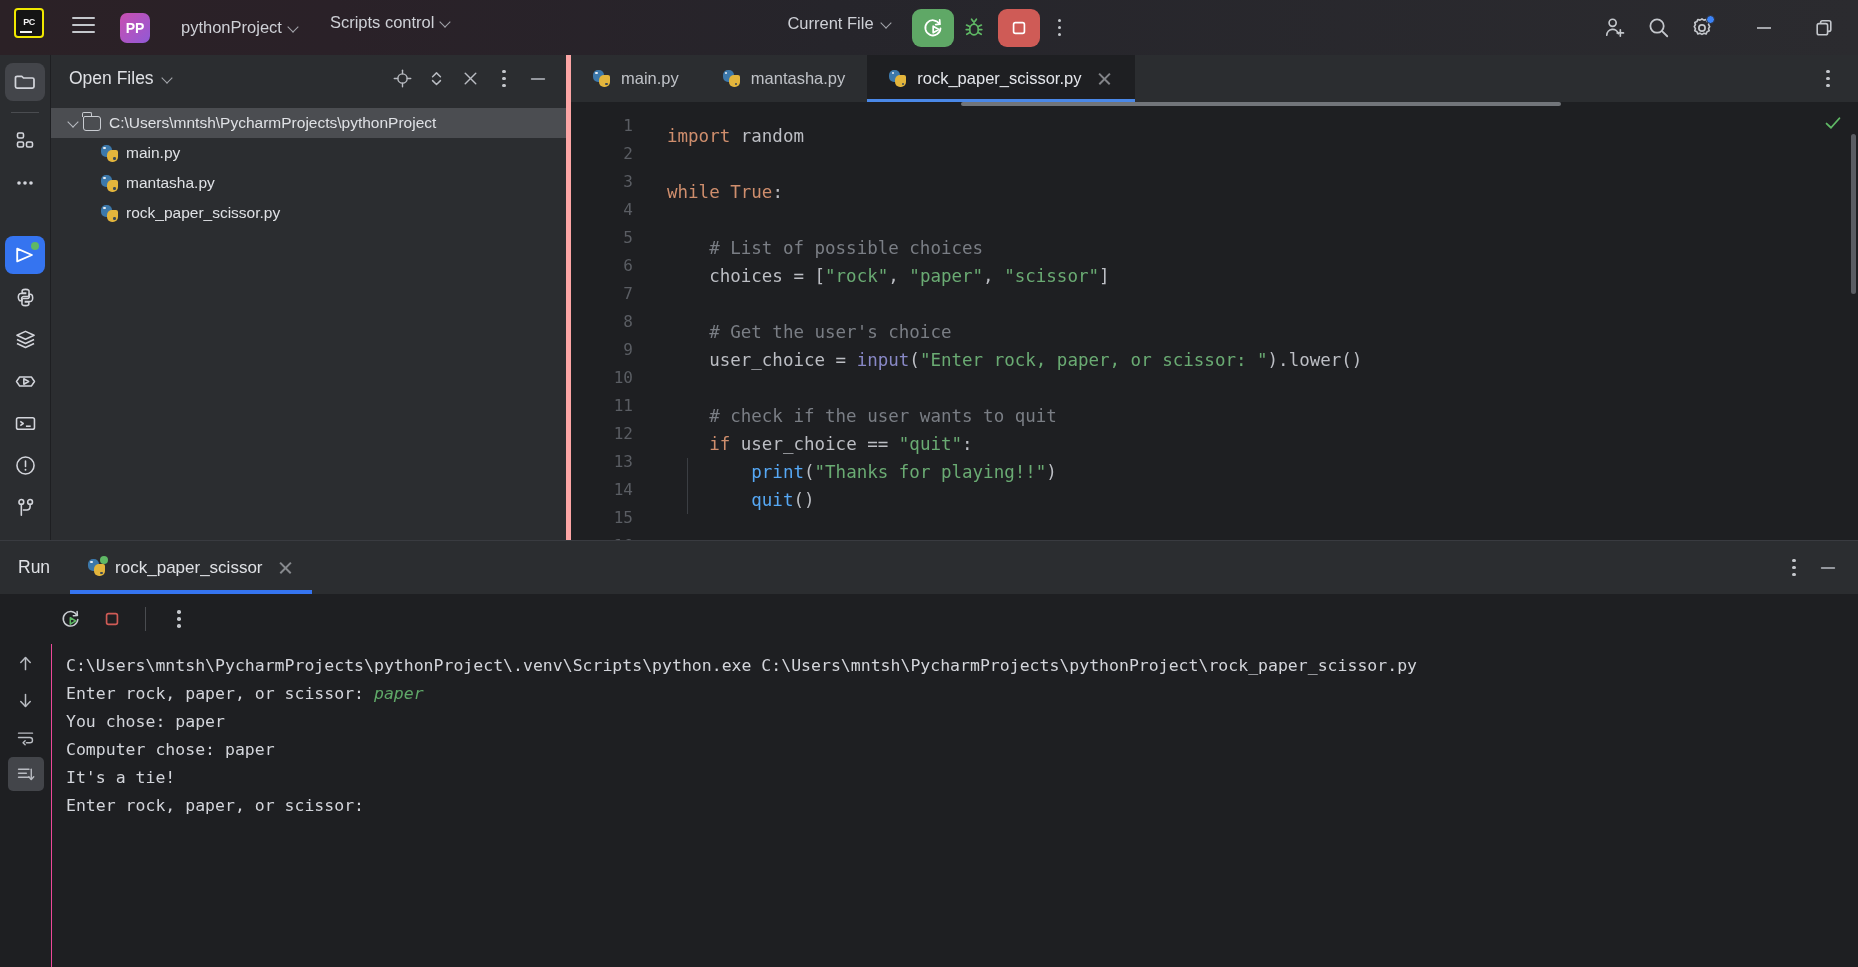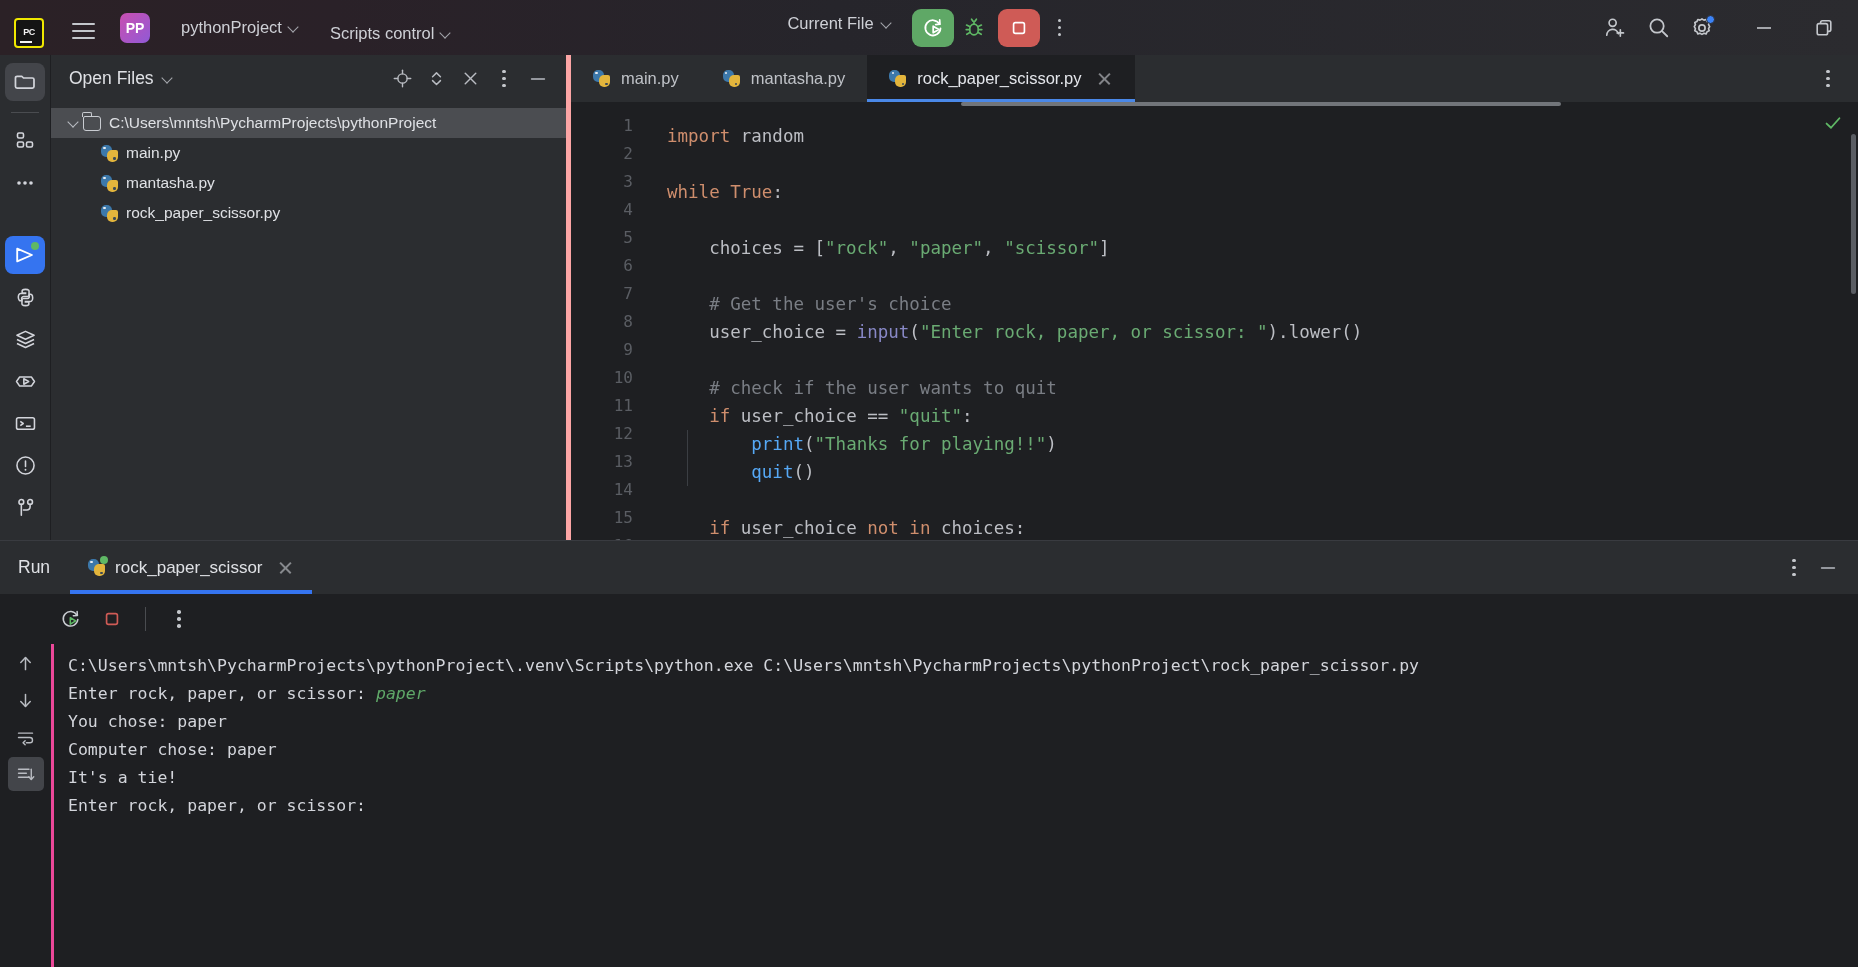--- a/index.html
+++ b/index.html
@@ -12,21 +12,21 @@
     -webkit-font-smoothing: antialiased;
   }
   .app { position: relative; width: 1858px; height: 967px; display: flex; flex-direction: column; }
 
   
   .titlebar {
     height: 55px; flex: 0 0 55px;
     background: linear-gradient(90deg, #2b2126 0%, #2a2128 18%, #26252b 45%, #2b2b2f 100%);
     display: flex; align-items: center; position: relative;
   }
-  .tb-left { display: flex; align-items: flex-end; gap: 0; padding-left: 8px; }
+  .tb-left { display: flex; align-items: flex-start; gap: 0; padding-left: 8px; }
   .ide-logo {
     width: 30px; height: 30px; margin-left: 6px; margin-right: 22px;
     border-radius: 4px; position: relative;
     background: #141414; border: 2px solid #f0e800;
     display: flex; align-items: center; justify-content: center;
   }
   .ide-logo .pc { font-size: 9px; font-weight: bold; color: #f3f3f3; line-height: 1; letter-spacing: -0.5px;}
   .ide-logo .bar { position: absolute; bottom: 3px; left: 4px; width: 12px; height: 2px; background: #f3f3f3; }
 
   .burger { width: 34px; height: 34px; display:flex; flex-direction: column; justify-content: center; align-items:center; gap: 5px; cursor: pointer; margin-right: 20px;}
@@ -145,21 +145,21 @@
   .run-toolbar-left { width: 51px; flex:0 0 51px; }
   .run-tb-ic { width: 38px; height: 36px; border-radius:5px; display:flex;align-items:center;justify-content:center;cursor:pointer;}
   .run-tb-sep { width:1px; height: 24px; background:#4a4c50; margin: 0 10px; align-self:center;}
 
   .console-wrap { flex:1; display:flex; min-height:0; }
   .console-rail { width: 51px; flex:0 0 51px; display:flex; flex-direction:column; align-items:center; gap: 3px; padding-top: 2px;}
   .console-rail .cr-btn { width: 36px; height: 34px; border-radius:5px; display:flex; align-items:center; justify-content:center; cursor:pointer;}
   .console-rail .cr-btn.active { background:#43454a; }
   .console {
     flex:1; background:#1e1f22; padding: 8px 0 0 14px; overflow:hidden;
-    border-left: 3px solid #ec4899;
+    border-left: 1px solid #ec4899;
   }
   .console .cl { font-family:"DejaVu Sans Mono", monospace; font-size:16.5px; line-height:28px; color:#d3d5db; white-space:pre; }
   .console .inp { color:#5fa868; font-style: italic; }
 
   svg { display:block; }
 </style>
 </head>
 <body>
 
 <div class="app">
@@ -473,20 +473,21 @@
           <div>13</div>
           <div>14</div>
           <div>15</div>
           <div>16</div>
         </div>
         <div class="code">
           <div class="ln"><span class="kw">import</span> random</div>
           <div class="ln">&nbsp;</div>
           <div class="ln"><span class="kw">while</span> <span class="kw">True</span>:</div>
           <div class="ln">&nbsp;</div>
+          <div class="ln">    <span class="cmt"># List of possible choices</span></div>
           <div class="ln">    choices = [<span class="str">"rock"</span>, <span class="str">"paper"</span>, <span class="str">"scissor"</span>]</div>
           <div class="ln">&nbsp;</div>
           <div class="ln">    <span class="cmt"># Get the user's choice</span></div>
           <div class="ln">    user_choice = <span class="bi">input</span>(<span class="str">"Enter rock, paper, or scissor: "</span>).lower()</div>
           <div class="ln">&nbsp;</div>
           <div class="ln">    <span class="cmt"># check if the user wants to quit</span></div>
           <div class="ln">    <span class="kw">if</span> user_choice == <span class="str">"quit"</span>:</div>
           <div class="ln ind1">        <span class="fn">print</span>(<span class="str">"Thanks for playing!!"</span>)</div>
           <div class="ln ind1">        <span class="fn">quit</span>()</div>
           <div class="ln">&nbsp;</div>

